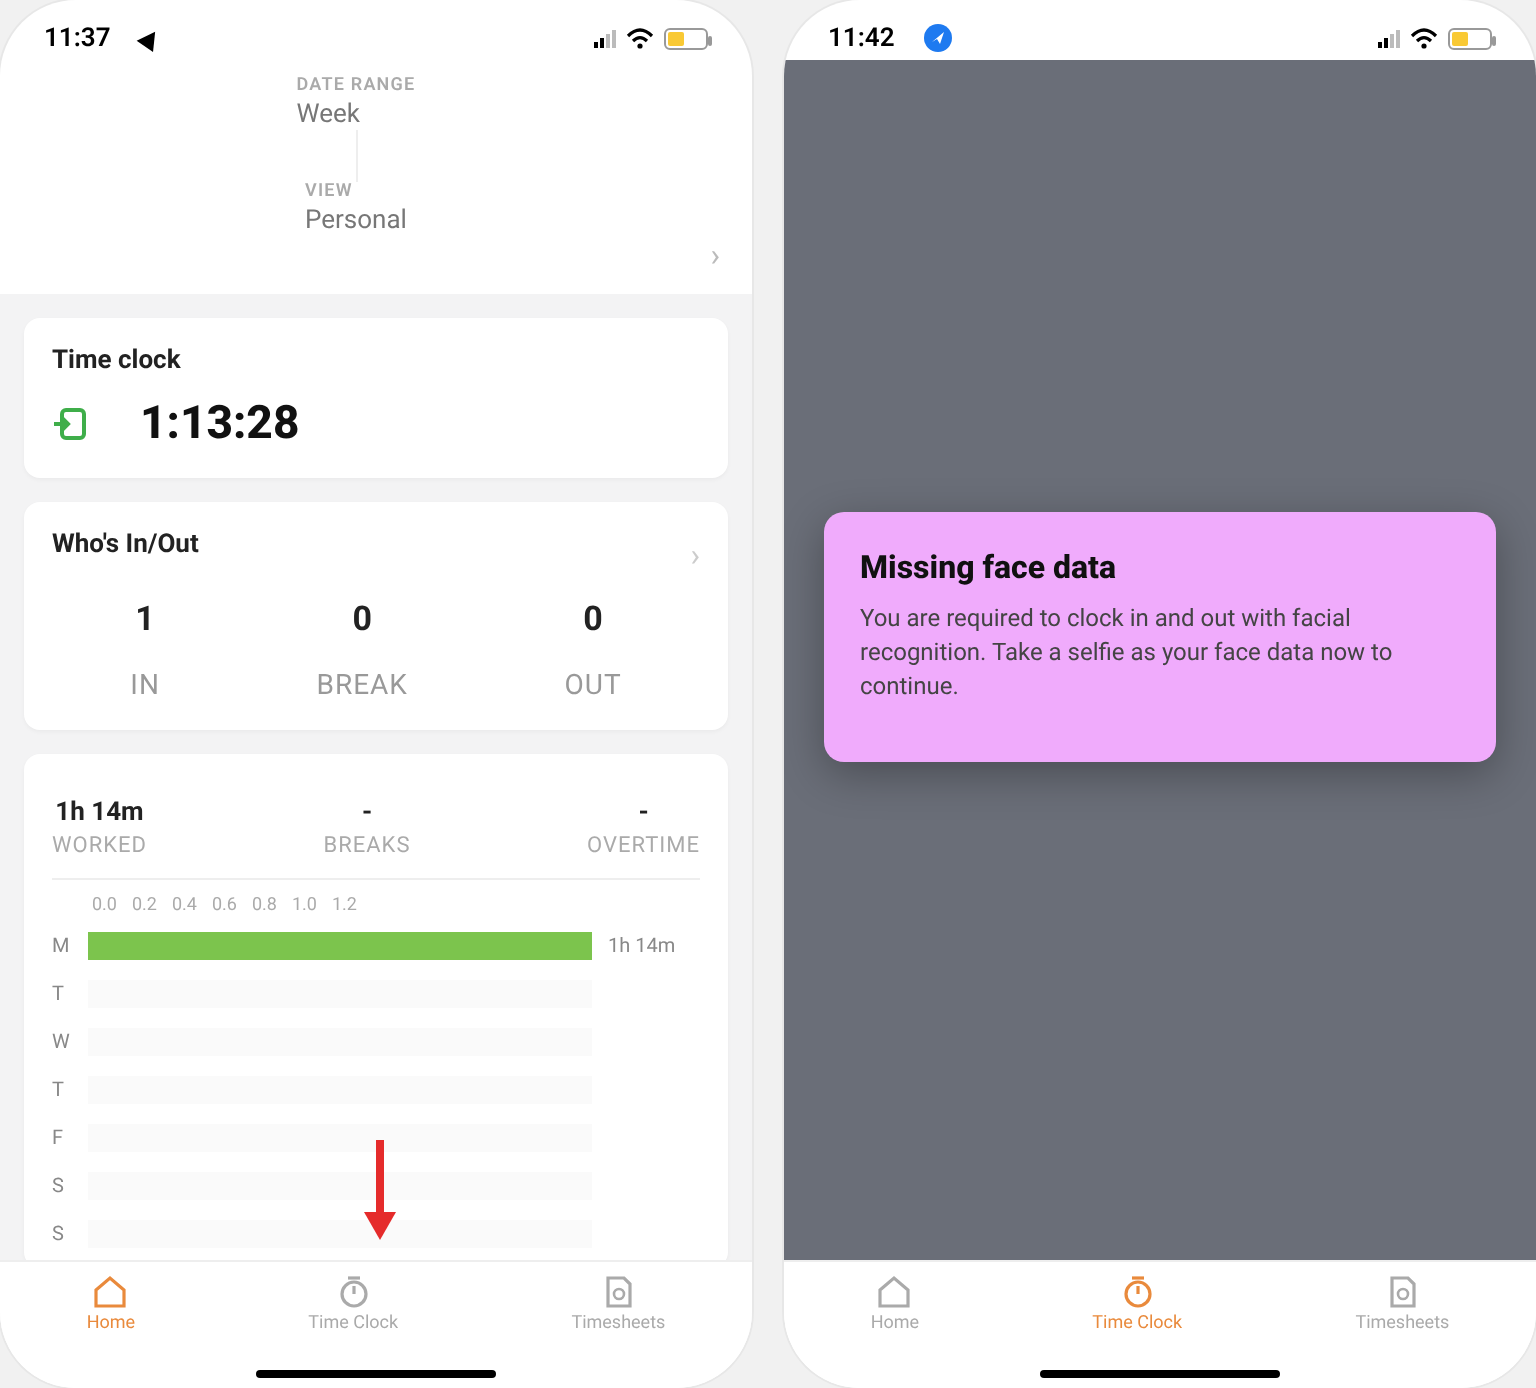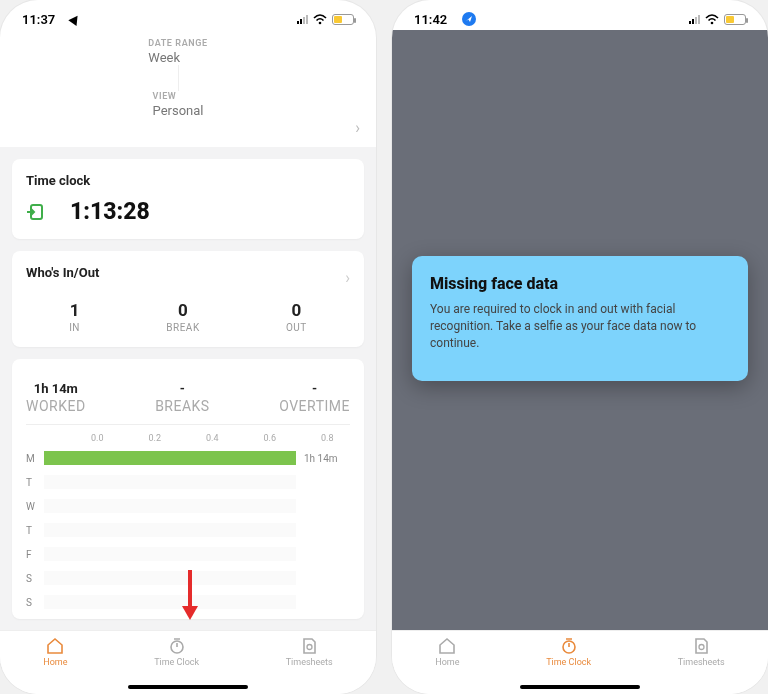--- a/index.html
+++ b/index.html
@@ -34,44 +34,44 @@
   .chev-r{margin-left:auto;color:#bbb;font-size:16px;}
   
   .scroll{background:#f3f3f4;padding:12px 12px 0;height:526px;overflow:hidden;}
   .card{background:#fff;border-radius:8px;padding:14px 14px;margin-bottom:12px;box-shadow:0 1px 2px rgba(0,0,0,.04);}
   .card h3{font-size:13px;font-weight:700;color:#222;margin-bottom:10px;}
   .clock-row{display:flex;align-items:center;gap:26px;}
   .clock-time{font-size:23px;font-weight:800;color:#111;}
   .whos-head{display:flex;align-items:center;justify-content:space-between;}
   .stat-row{display:flex;justify-content:space-around;margin-top:10px;text-align:center;}
   .stat-val{font-size:17px;font-weight:700;color:#222;}
-  .stat-lbl{font-size:10px;color:#999;letter-spacing:.5px;margin-top:2px;}
+  .stat-lbl{font-size:14px;color:#999;letter-spacing:.5px;margin-top:15px;}
   
   .tracked-stats{display:flex;justify-content:space-between;padding:8px 0 10px;border-bottom:1px solid #eee;text-align:center;}
   .track-val{font-size:13px;font-weight:700;color:#222;}
-  .track-lbl{font-size:14px;color:#aaa;letter-spacing:.5px;margin-top:2px;}
+  .track-lbl{font-size:11px;color:#aaa;letter-spacing:.5px;margin-top:2px;}
   .axis{display:flex;gap:0;font-size:9px;color:#aaa;padding:8px 0 2px 20px;}
-  .axis span{width:20px;margin-left:45px;}
+  .axis span{width:20px;}
   .barchart{display:flex;flex-direction:column;gap:6px;padding-top:4px;}
   .barrow{display:flex;align-items:center;height:18px;font-size:10px;color:#888;}
   .barrow .day{width:18px;}
   .barrow .track{flex:0 0 252px;height:14px;background:#fafafa;position:relative;}
   .barrow .bar{position:absolute;left:0;top:0;bottom:0;background:#7cc44d;}
   .barrow .val{margin-left:8px;font-size:10px;color:#888;}
   
   .red-arrow{position:absolute;left:178px;bottom:72px;width:24px;height:54px;pointer-events:none;}
   
   .tabbar{position:absolute;bottom:0;left:0;right:0;height:64px;background:#fff;border-top:1px solid #eee;display:flex;justify-content:space-around;align-items:flex-start;padding-top:6px;}
   .tab{display:flex;flex-direction:column;align-items:center;gap:2px;font-size:9px;color:#aaa;}
   .tab.active{color:#e98a3c;}
   .tab .ico{height:18px;display:flex;align-items:center;justify-content:center;}
   .home-ind{position:absolute;bottom:5px;left:50%;transform:translateX(-50%);width:120px;height:4px;background:#000;border-radius:3px;}
   
   .phone2-body{position:absolute;top:30px;left:0;right:0;bottom:64px;background:#6a6e78;}
-  .modal{position:absolute;left:20px;right:20px;top:226px;background:#7dd3fc;border-radius:10px;padding:18px 18px 16px;box-shadow:0 6px 22px rgba(0,0,0,.3);}
+  .modal{position:absolute;left:20px;right:20px;top:226px;background:#f0abfc;border-radius:10px;padding:18px 18px 16px;box-shadow:0 6px 22px rgba(0,0,0,.3);}
   .modal h2{font-size:16px;font-weight:800;margin-bottom:8px;color:#111;}
   .modal p{font-size:12px;color:#444;line-height:1.4;margin-bottom:14px;}
   .modal button{width:100%;background:#ea9245;border:none;color:#fff;font-size:13px;font-weight:600;padding:10px 0;border-radius:6px;cursor:pointer;}
   svg{display:block;}
 </style>
 </head>
 <body>
 
 <div class="stage">
 

